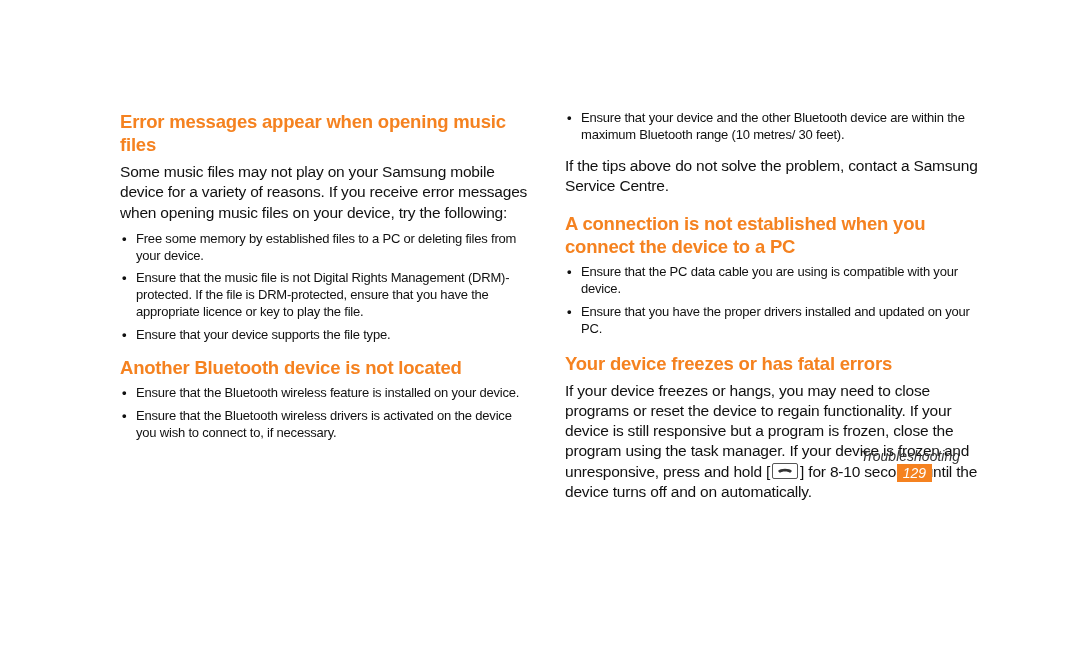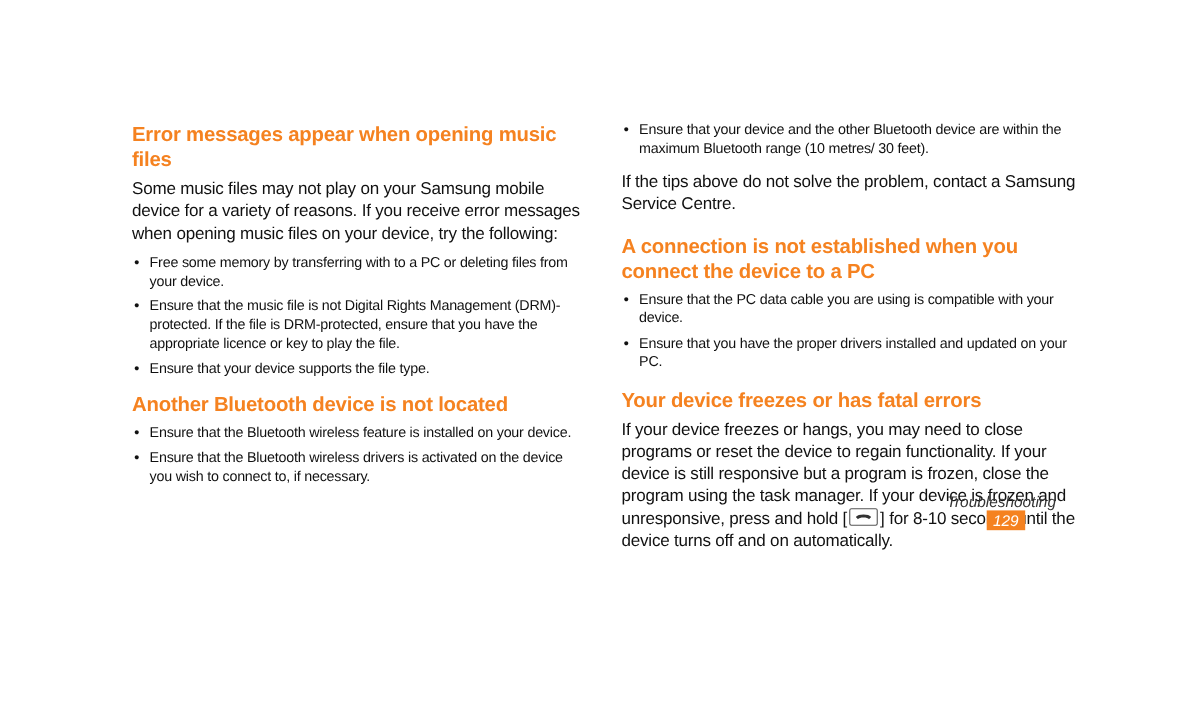--- a/index.html
+++ b/index.html
@@ -107,21 +107,21 @@
 </head>
 <body>
 
 <div class="page">
   <div class="cols">
 
     <div class="col">
       <h2 class="section-heading">Error messages appear when opening music files</h2>
       <p class="body">Some music files may not play on your Samsung mobile device for a variety of reasons. If you receive error messages when opening music files on your device, try the following:</p>
       <ul class="bullets">
-        <li>Free some memory by transferring with to a PC or deleting files from your device.</li>
+        <li>Free some memory by established files to a PC or deleting files from your device.</li>
         <li>Ensure that the music file is not Digital Rights Management (DRM)-protected. If the file is DRM-protected, ensure that you have the appropriate licence or key to play the file.</li>
         <li>Ensure that your device supports the file type.</li>
       </ul>
 
       <h2 class="section-heading">Another Bluetooth device is not located</h2>
       <ul class="bullets">
         <li>Ensure that the Bluetooth wireless feature is installed on your device.</li>
         <li>Ensure that the Bluetooth wireless drivers is activated on the device you wish to connect to, if necessary.</li>
       </ul>
     </div>

